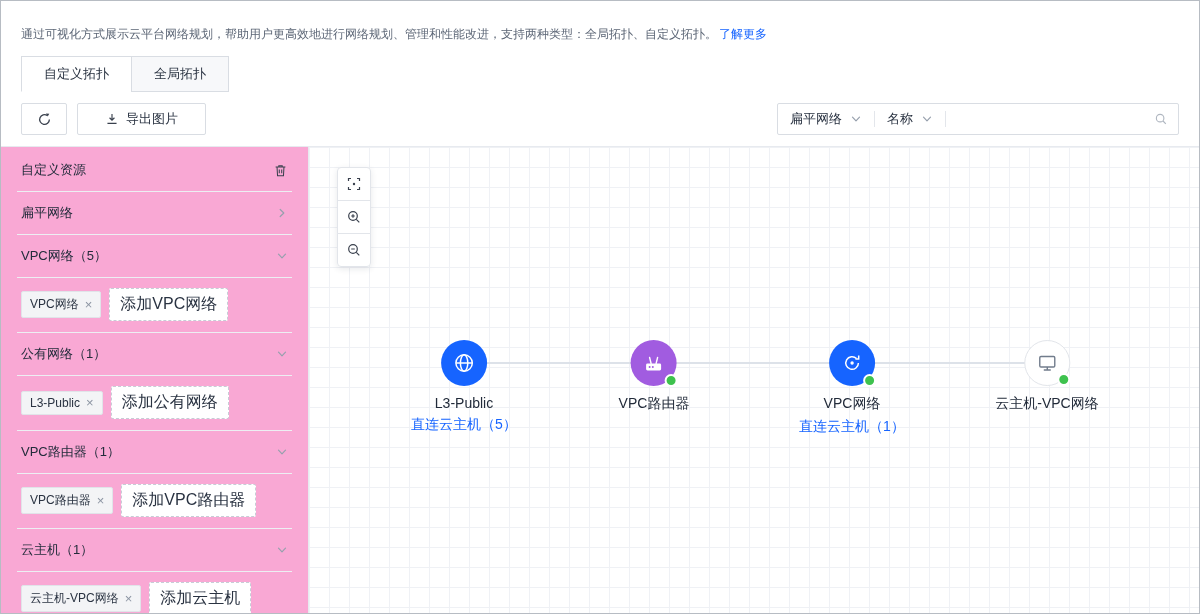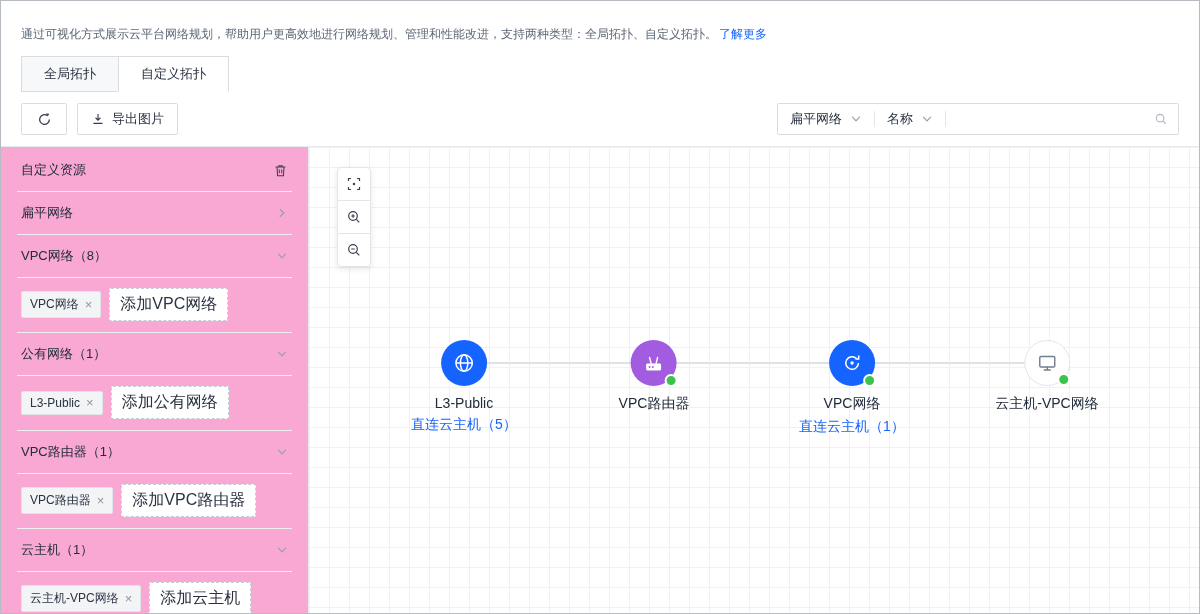--- a/index.html
+++ b/index.html
@@ -18,21 +18,21 @@
   .tabbar { display:flex; margin:13px 0 0 20px; }
   .tab { padding:8px 22px; font-size:13px; color:#2a3342; background:#f7f8fa;
          border:1px solid #d9dde3; cursor:pointer; }
   .tab + .tab { margin-left:-1px; }
   .tab.active { background:#fff; border-bottom-color:#fff; }
 
   
   .toolbar { display:flex; justify-content:space-between; align-items:center;
              padding:11px 20px; border-bottom:1px solid #e7eaef; }
   .toolbar-left { display:flex; gap:10px; }
-  .btn { display:inline-flex; align-items:center; gap:7px; height:32px; padding:0 13px;
+  .btn { display:inline-flex; align-items:center; gap:7px; height:32px; padding:0 27px;
          background:#fff; border:1px solid #d9dde3; border-radius:2px; font-size:13px;
          color:#2a3342; cursor:pointer; font-family:inherit; box-sizing:border-box; }
   .icon-btn { width:46px; justify-content:center; padding:0; }
 
   .filter-group { display:flex; align-items:center; width:402px; height:32px;
                   border:1px solid #d9dde3; border-radius:2px; box-sizing:border-box; background:#fff; }
   .filter-select { display:flex; align-items:center; gap:8px; padding:0 12px; font-size:13px;
                    color:#2a3342; cursor:pointer; white-space:nowrap; height:100%; }
   .filter-divider { width:1px; height:16px; background:#e3e6eb; }
   .search-input { flex:1; border:none; outline:none; height:100%; font-size:13px;
@@ -92,22 +92,22 @@
 </head>
 <body>
 
 <div class="page">
 
   <div class="header">
     <div class="page-desc"><span>通过可视化方式展示云平台网络规划，帮助用户更高效地进行网络规划、管理和性能改进，支持两种类型：全局拓扑、自定义拓扑。</span><a class="learn-more">了解更多</a></div>
   </div>
 
   <div class="tabbar">
+    <div class="tab active">自定义拓扑</div>
     <div class="tab">全局拓扑</div>
-    <div class="tab active">自定义拓扑</div>
   </div>
 
   <div class="toolbar">
     <div class="toolbar-left">
       <button class="btn icon-btn">
         <svg width="15" height="15" viewBox="0 0 16 16" fill="none" stroke="#39404d" stroke-width="1.4">
             <path d="M13.2 8a5.2 5.2 0 1 1-2.3-4.3"></path>
             <path d="M9.6 1.6l3.5.3-1.7 3z" fill="#39404d" stroke="none"></path>
           </svg>
       </button>
@@ -155,21 +155,21 @@
       </div>
 
       <div class="panel-row">
         <span>扁平网络</span>
         <svg class="chev right" width="12" height="12" viewBox="0 0 12 12">
             <path d="M2.5 4.2 6 7.8 9.5 4.2" fill="none" stroke="#97a0ad" stroke-width="1.2" stroke-linecap="round" stroke-linejoin="round"></path>
           </svg>
       </div>
 
       <div class="panel-row">
-        <span>VPC网络（8）</span>
+        <span>VPC网络（5）</span>
         <svg class="chev" width="12" height="12" viewBox="0 0 12 12">
             <path d="M2.5 4.2 6 7.8 9.5 4.2" fill="none" stroke="#97a0ad" stroke-width="1.2" stroke-linecap="round" stroke-linejoin="round"></path>
           </svg>
       </div>
       <div class="tag-row">
         <span class="tag">
           <span>VPC网络</span>
           <span class="tag-close"></span>
         </span>
         <button class="add-btn">添加VPC网络</button>

